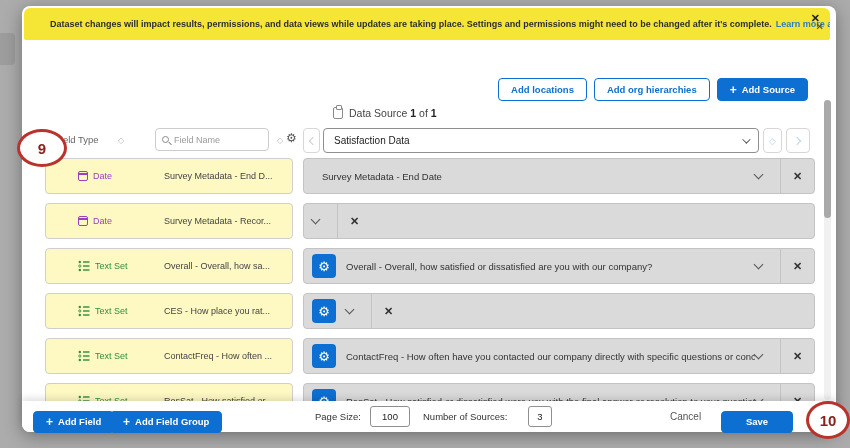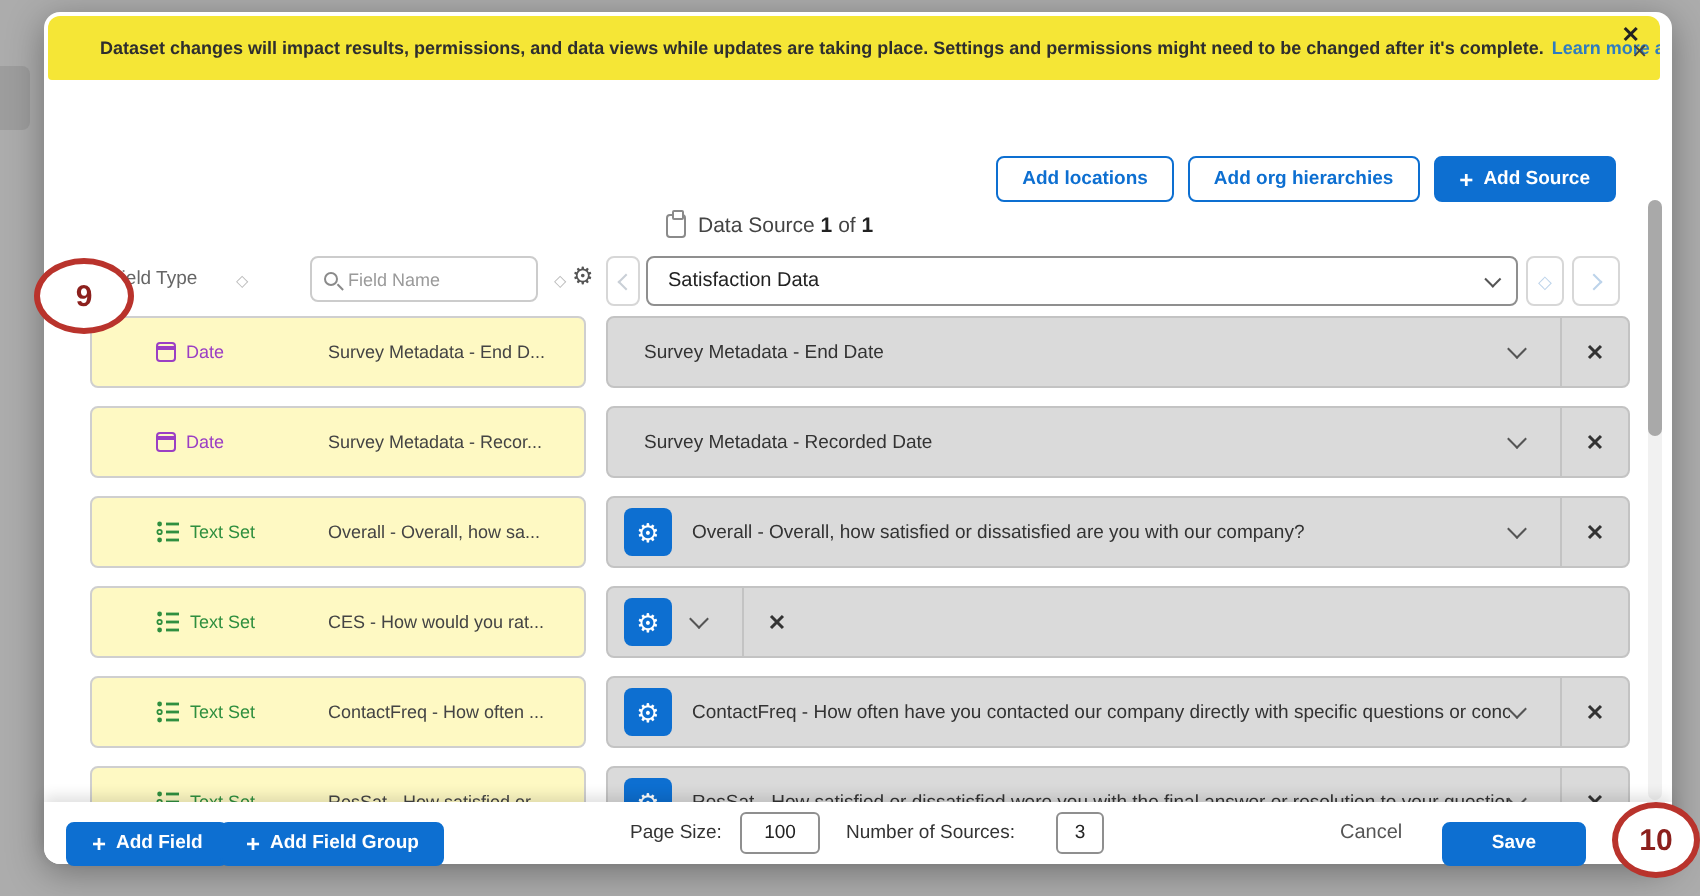--- a/index.html
+++ b/index.html
@@ -236,21 +236,21 @@
       <svg class="tset-icon" width="12" height="12" viewBox="0 0 12 12">
           <circle cx="1.8" cy="2" r="1.2" fill="currentColor"></circle>
           <rect x="5" y="1.3" width="6.5" height="1.4" fill="currentColor"></rect>
           <circle cx="1.8" cy="6" r="1.1" fill="none" stroke="currentColor" stroke-width="0.9"></circle>
           <rect x="5" y="5.3" width="6.5" height="1.4" fill="currentColor"></rect>
           <circle cx="1.8" cy="10" r="1.2" fill="currentColor"></circle>
           <rect x="5" y="9.3" width="6.5" height="1.4" fill="currentColor"></rect>
         </svg>
       <span>Text Set</span>
       </span>
-    <span class="fname">CES - How would you rat...</span>
+    <span class="fname">CES - How place you rat...</span>
   </div>
   <div class="fcard" style="top:332px;">
     <span class="ftype green">
       <svg class="tset-icon" width="12" height="12" viewBox="0 0 12 12">
           <circle cx="1.8" cy="2" r="1.2" fill="currentColor"></circle>
           <rect x="5" y="1.3" width="6.5" height="1.4" fill="currentColor"></rect>
           <circle cx="1.8" cy="6" r="1.1" fill="none" stroke="currentColor" stroke-width="0.9"></circle>
           <rect x="5" y="5.3" width="6.5" height="1.4" fill="currentColor"></rect>
           <circle cx="1.8" cy="10" r="1.2" fill="currentColor"></circle>
           <rect x="5" y="9.3" width="6.5" height="1.4" fill="currentColor"></rect>
@@ -274,21 +274,20 @@
     <span class="fname">ResSat - How satisfied or...</span>
   </div>
 
   <div class="rrow nogear" style="top:152px;">
     <span class="rlabel">Survey Metadata - End Date</span>
     <span class="rchev"></span>
     <span class="rdiv"></span>
     <span class="rx">✕</span>
   </div>
   <div class="rrow nogear" style="top:197px;">
-    <span class="rlabel">Survey Metadata - Recorded Date</span>
     <span class="rchev"></span>
     <span class="rdiv"></span>
     <span class="rx">✕</span>
   </div>
   <div class="rrow" style="top:242px;">
     <span class="gearbtn">
         <span>⚙</span>
       </span>
     <span class="rlabel">Overall - Overall, how satisfied or dissatisfied are you with our company?</span>
     <span class="rchev"></span>

